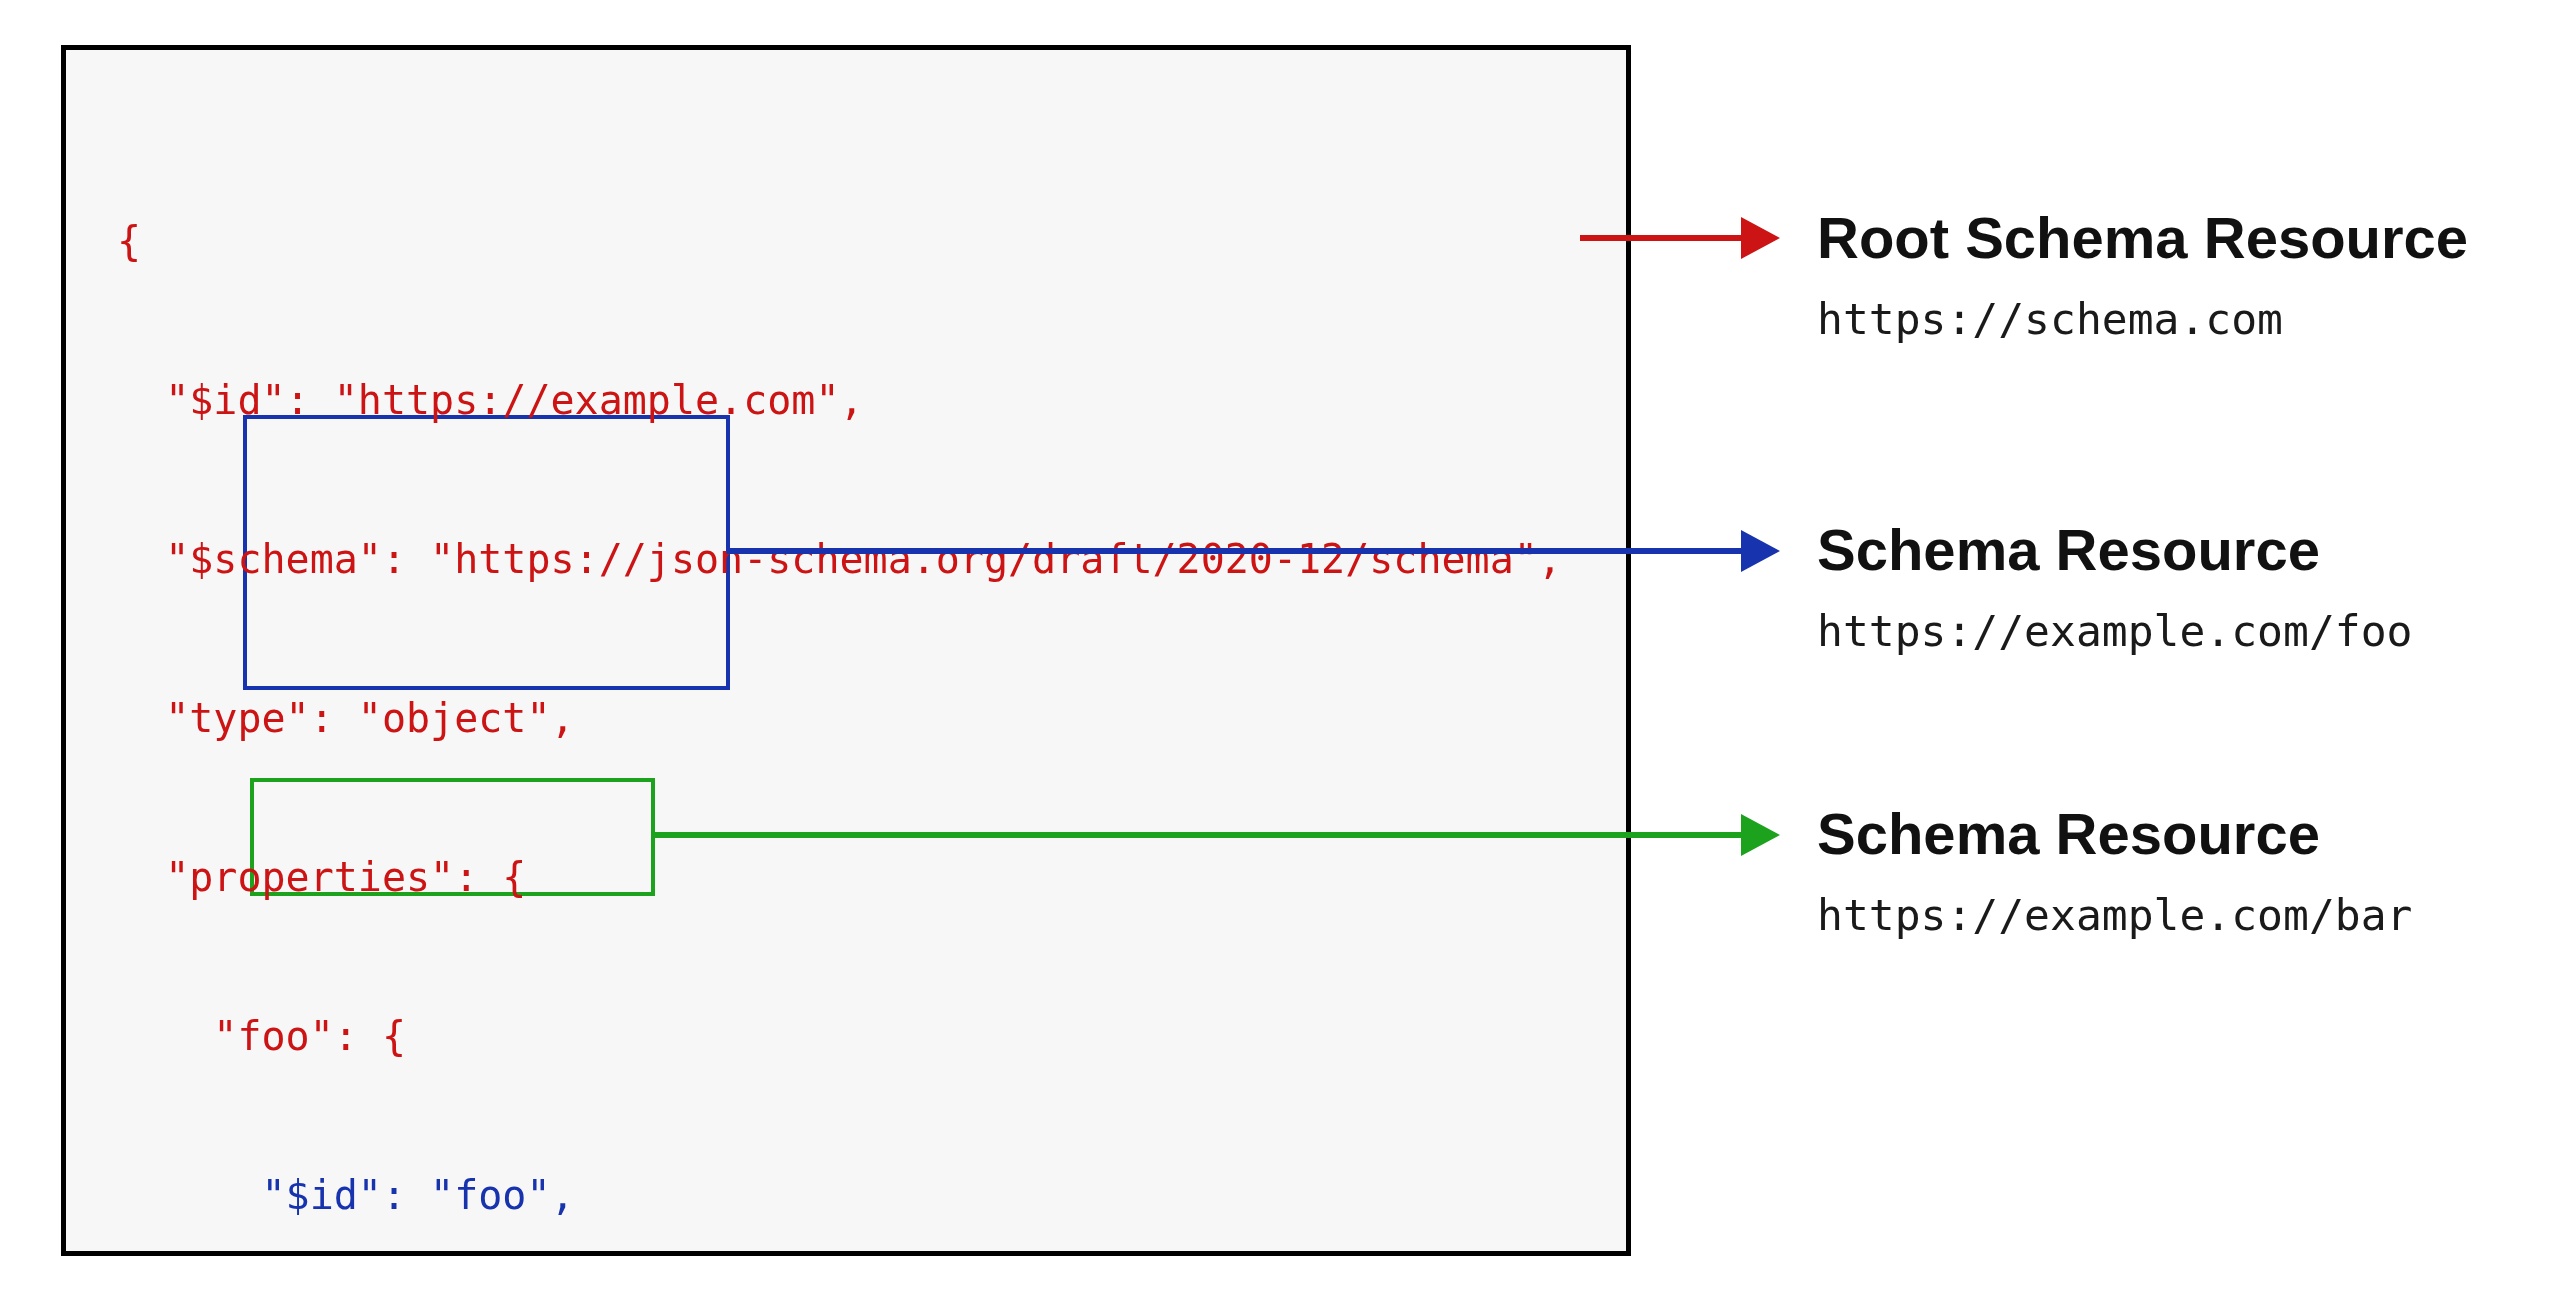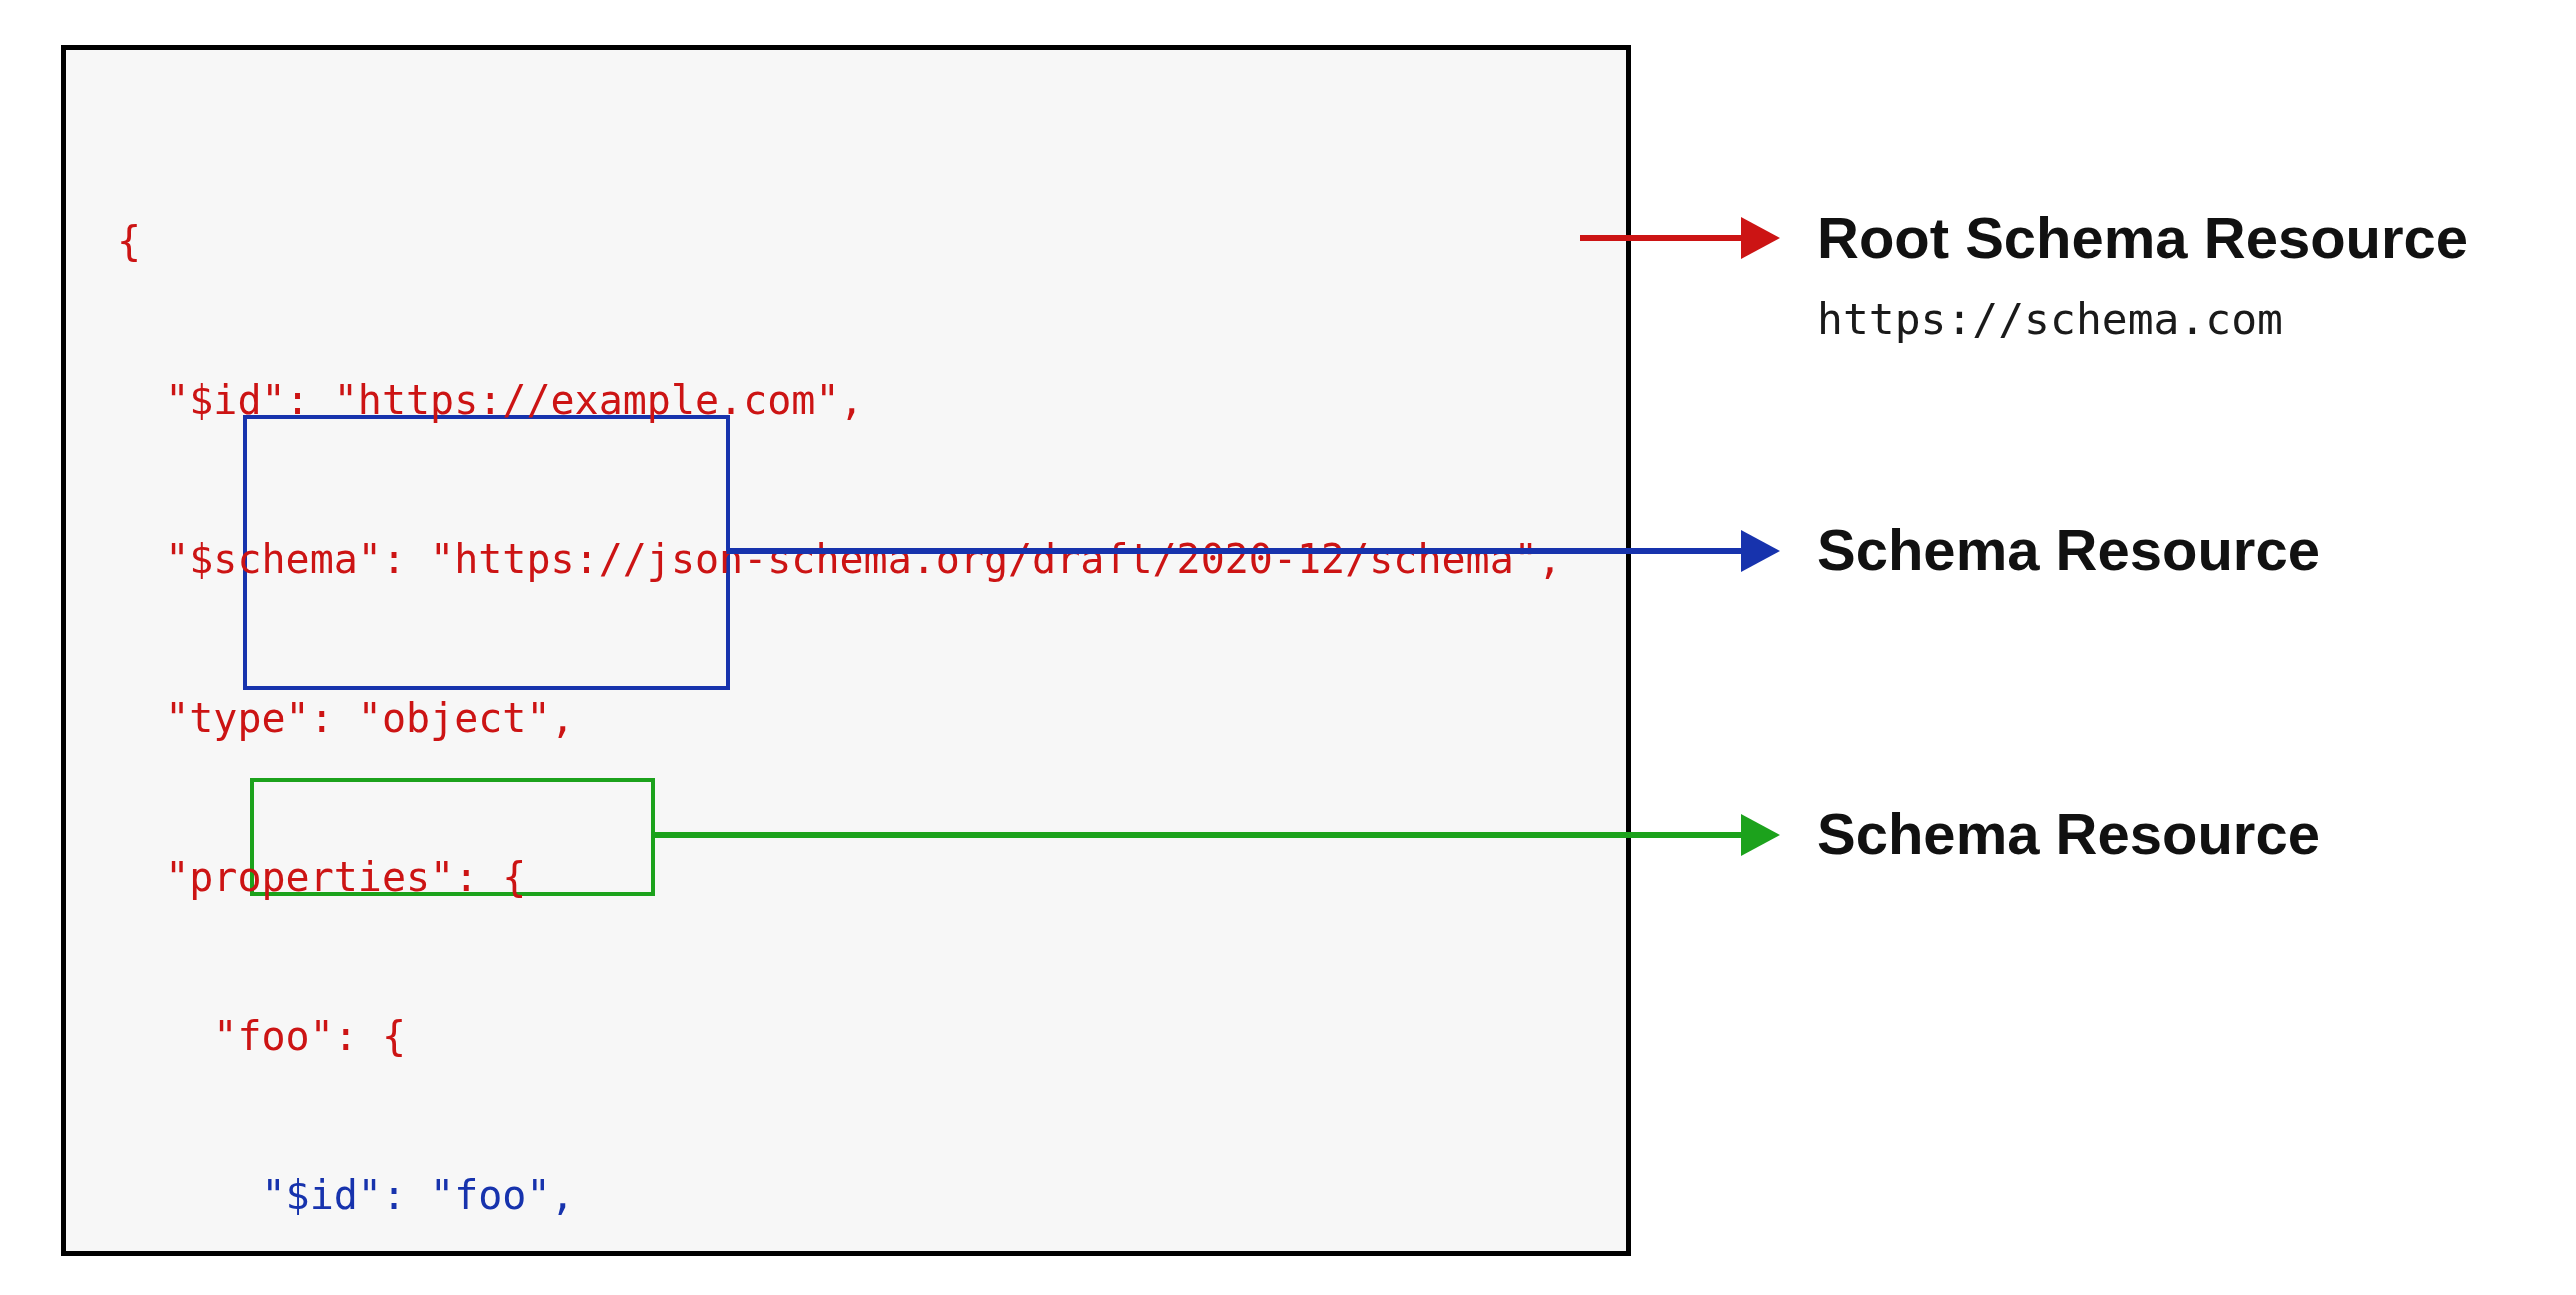--- a/index.html
+++ b/index.html
@@ -65,20 +65,22 @@
   <div class="arrow-line" style="left: 652px; top: 832px; width: 1091px; background: rgb(28, 162, 28);"></div>
   <div class="arrow-head" style="left: 1741px; top: 814px; border-left-color: rgb(28, 162, 28);"></div>
 
   <div class="label-group" style="top:208px;">
     <div class="label-title">Root Schema Resource</div>
     <div class="label-url">https://schema.com</div>
   </div>
 
   <div class="label-group" style="top:520px;">
     <div class="label-title">Schema Resource</div>
+    <div class="label-url">https://example.com/foo</div>
   </div>
 
   <div class="label-group" style="top:804px;">
     <div class="label-title">Schema Resource</div>
+    <div class="label-url">https://example.com/bar</div>
   </div>
 
 </div>
 
 
 </body></html>

